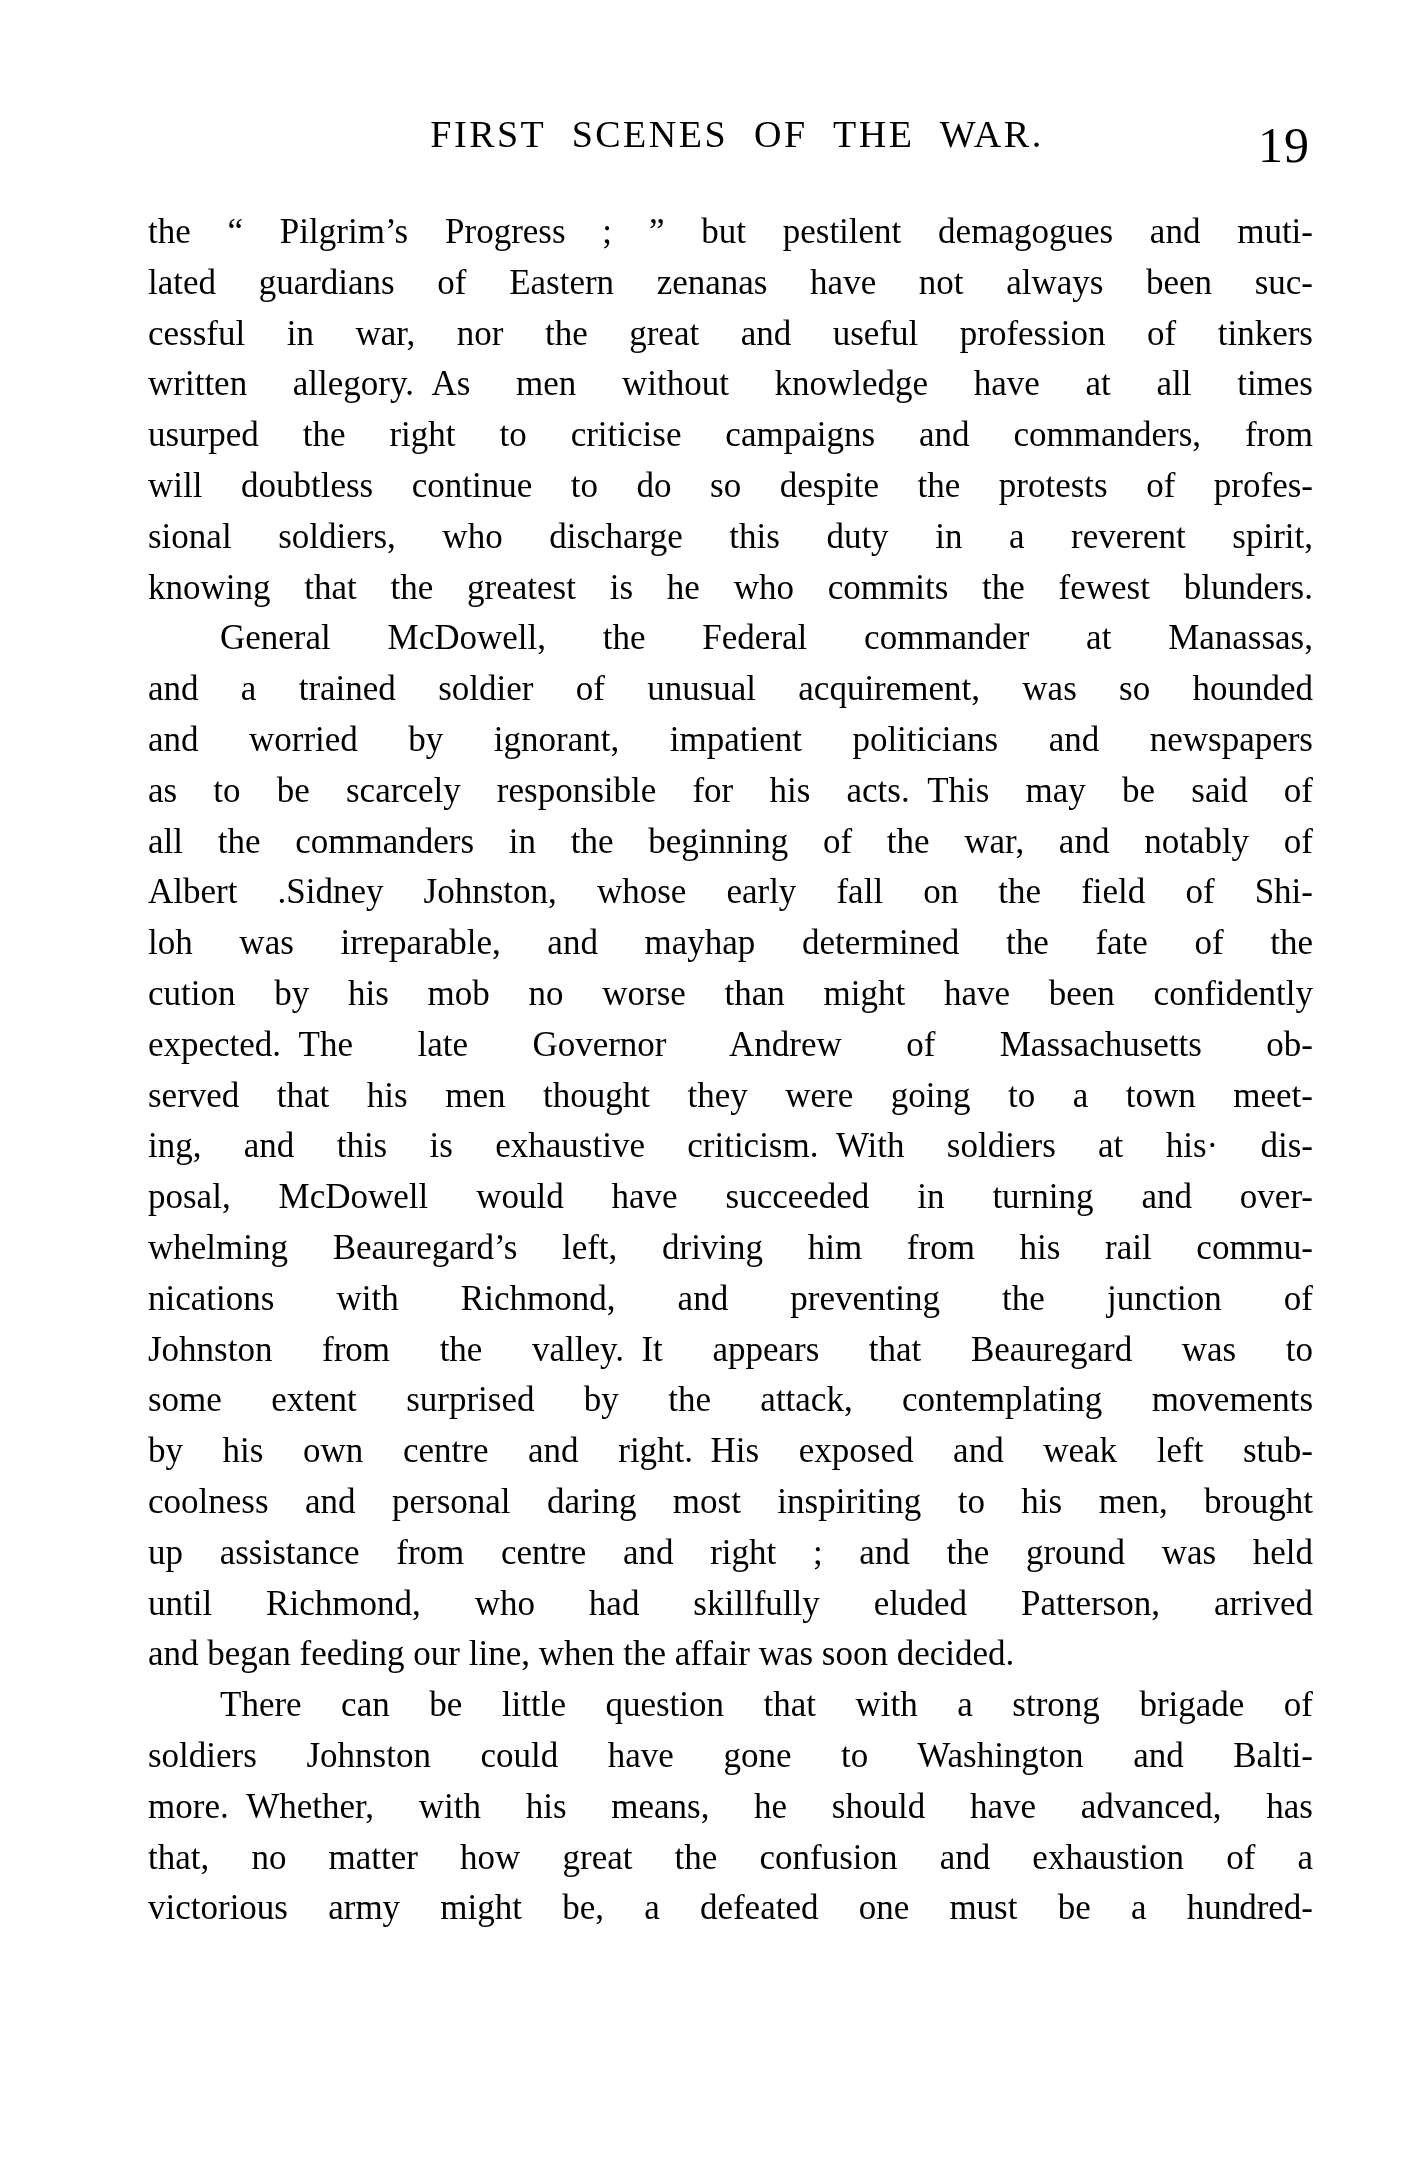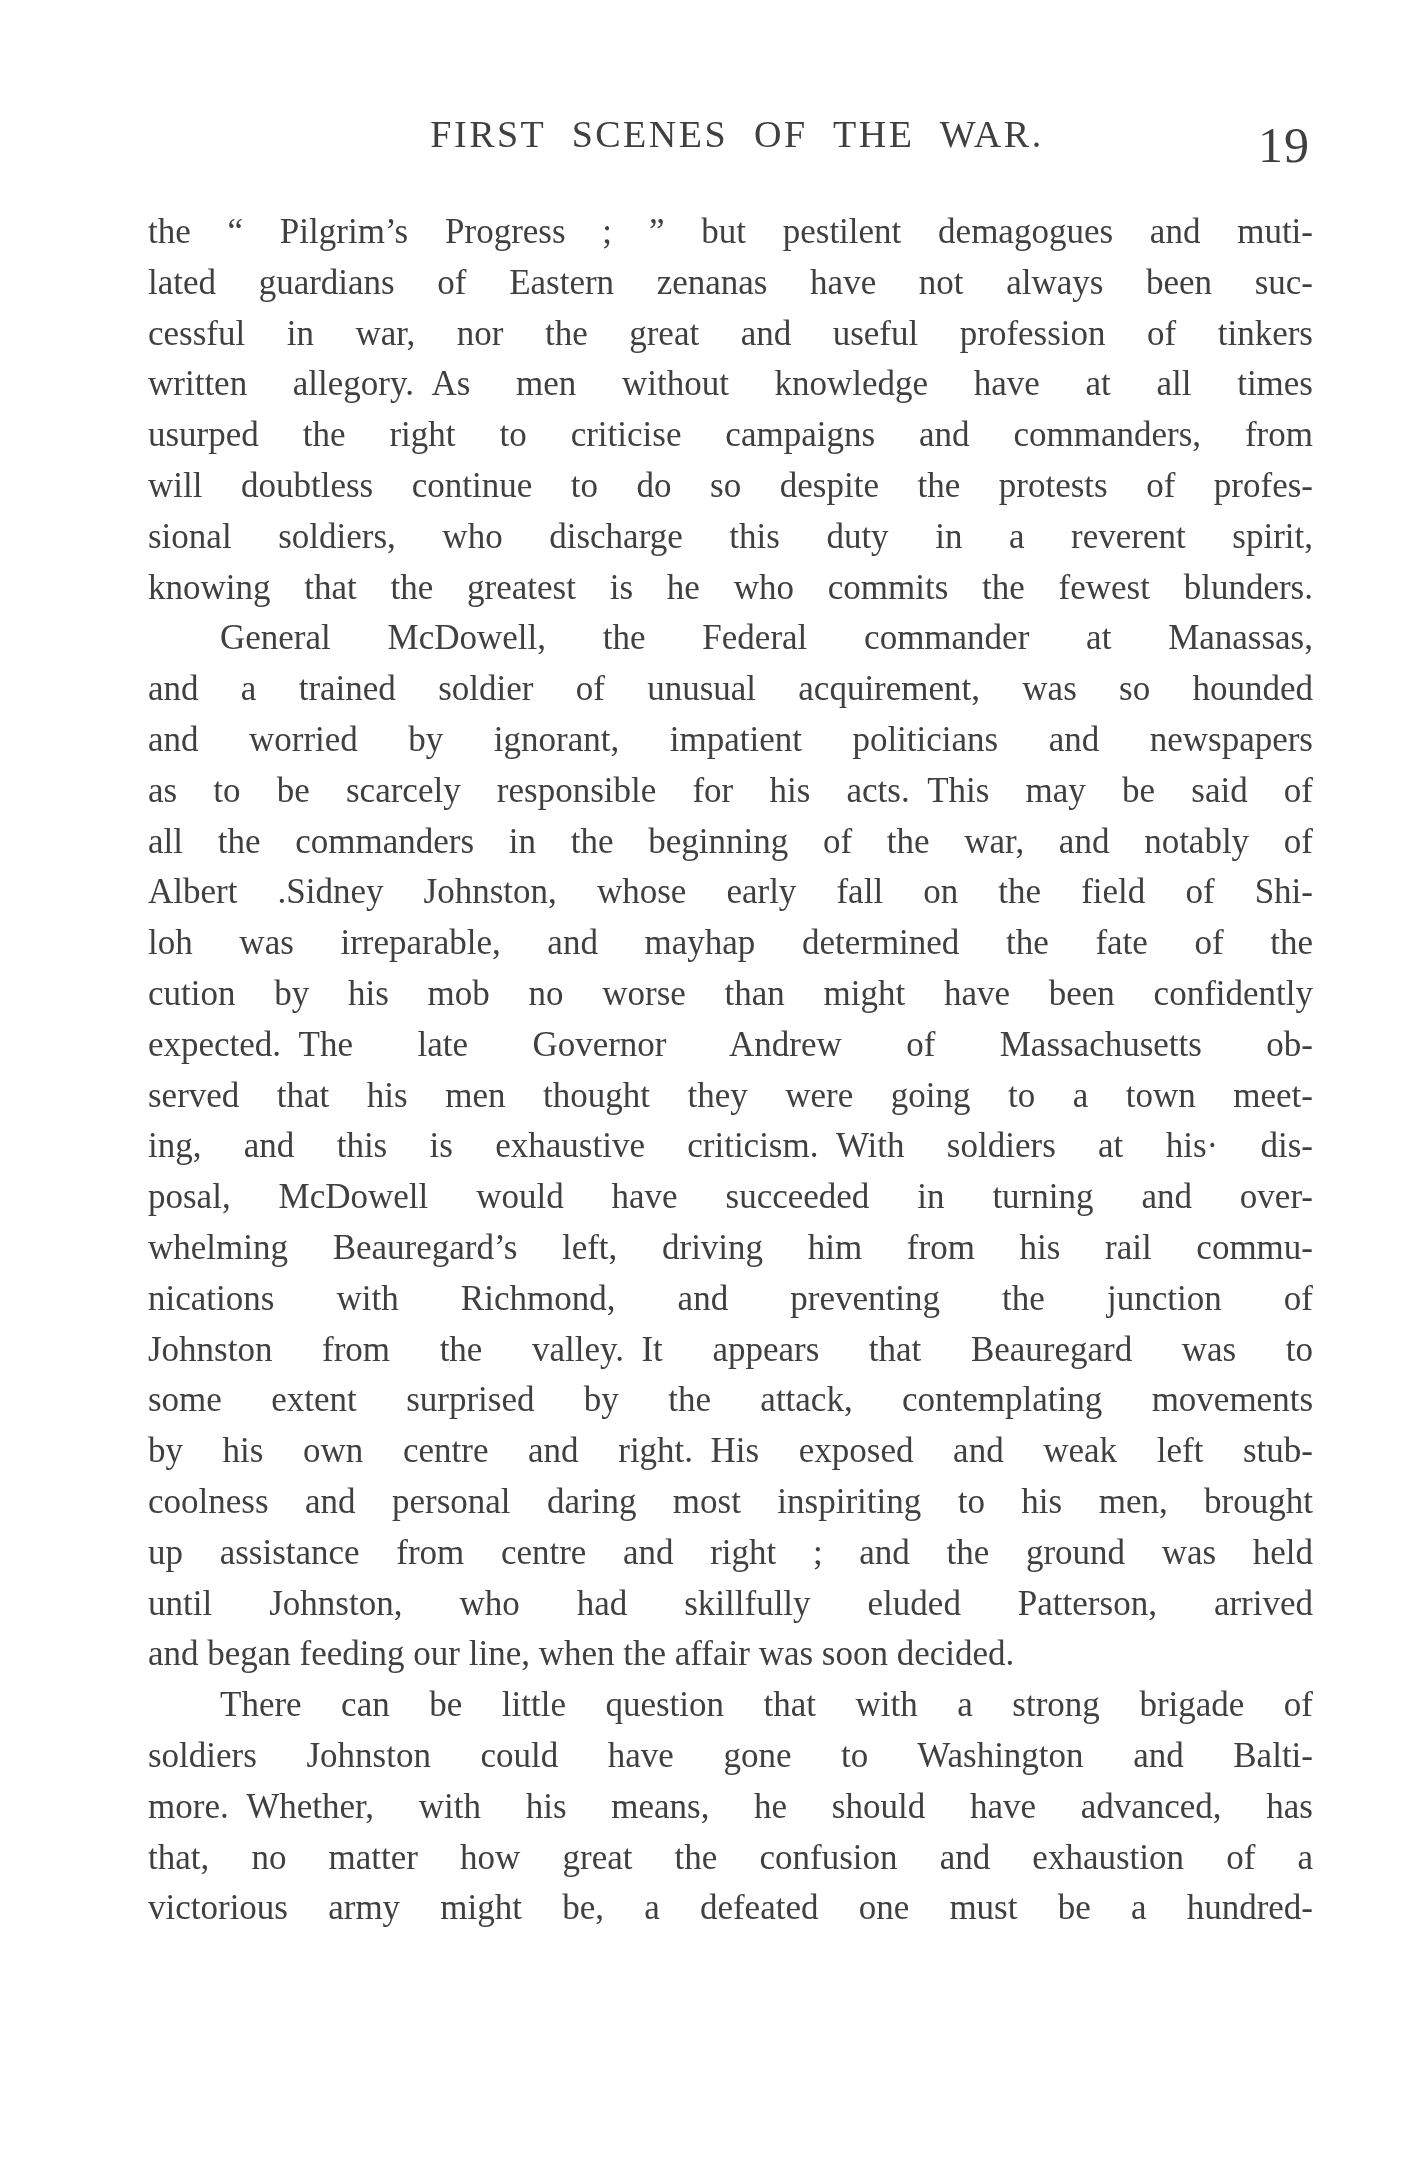--- a/index.html
+++ b/index.html
@@ -5,21 +5,21 @@
   html, body {
     margin: 0;
     padding: 0;
     background: #ffffff;
   }
   .page {
     position: relative;
     width: 1415px;
     height: 2166px;
     background: #ffffff;
-    color: #404040;
+    color: #000000;
     font-family: "Liberation Serif", "DejaVu Serif", serif;
     overflow: hidden;
   }
   .running-header {
     position: absolute;
     left: 0;
     top: 0;
     width: 100%;
     height: 180px;
   }
@@ -98,21 +98,21 @@
         <div class="line">served that his men thought they were going to a town meet-</div>
         <div class="line">ing, and this is exhaustive criticism. With soldiers at his· dis-</div>
         <div class="line">posal, McDowell would have succeeded in turning and over-</div>
         <div class="line">whelming Beauregard’s left, driving him from his rail commu-</div>
         <div class="line">nications with Richmond, and preventing the junction of</div>
         <div class="line">Johnston from the valley. It appears that Beauregard was to</div>
         <div class="line">some extent surprised by the attack, contemplating movements</div>
         <div class="line">by his own centre and right. His exposed and weak left stub-</div>
         <div class="line">coolness and personal daring most inspiriting to his men, brought</div>
         <div class="line">up assistance from centre and right ; and the ground was held</div>
-        <div class="line">until Johnston, who had skillfully eluded Patterson, arrived</div>
+        <div class="line">until Richmond, who had skillfully eluded Patterson, arrived</div>
         <div class="line ragged">and began feeding our line, when the affair was soon decided.</div>
       </div>
       <div class="paragraph">
         <div class="line indent">There can be little question that with a strong brigade of</div>
         <div class="line">soldiers Johnston could have gone to Washington and Balti-</div>
         <div class="line">more. Whether, with his means, he should have advanced, has</div>
         <div class="line">that, no matter how great the confusion and exhaustion of a</div>
         <div class="line">victorious army might be, a defeated one must be a hundred-</div>
       </div>
     </div>

